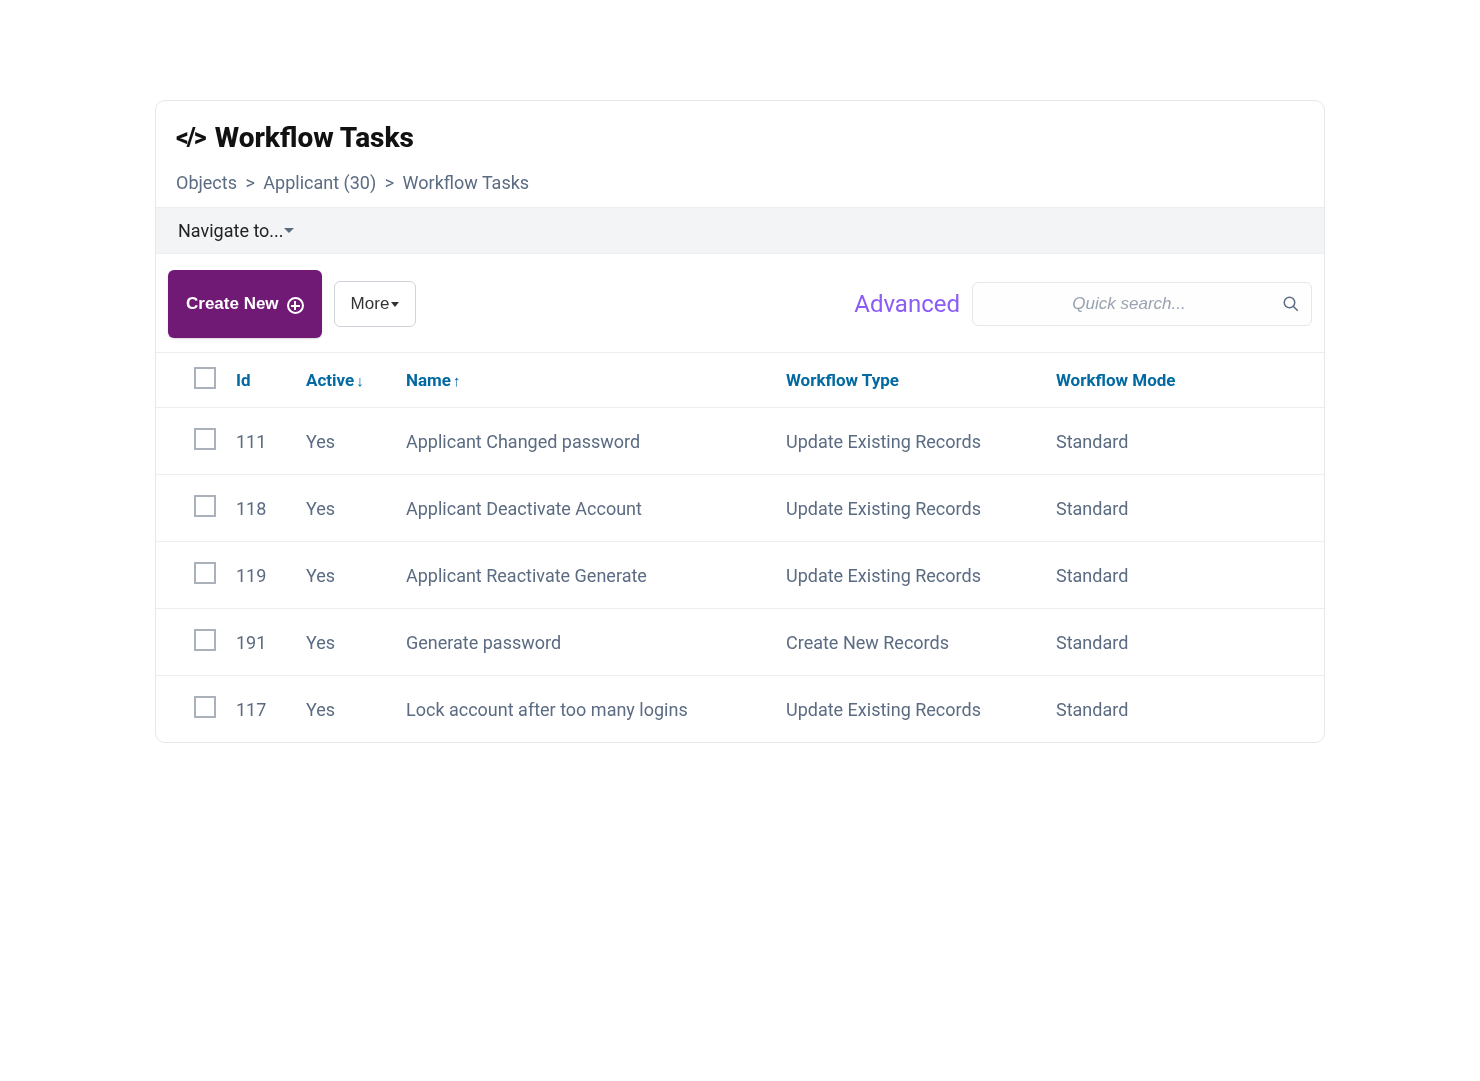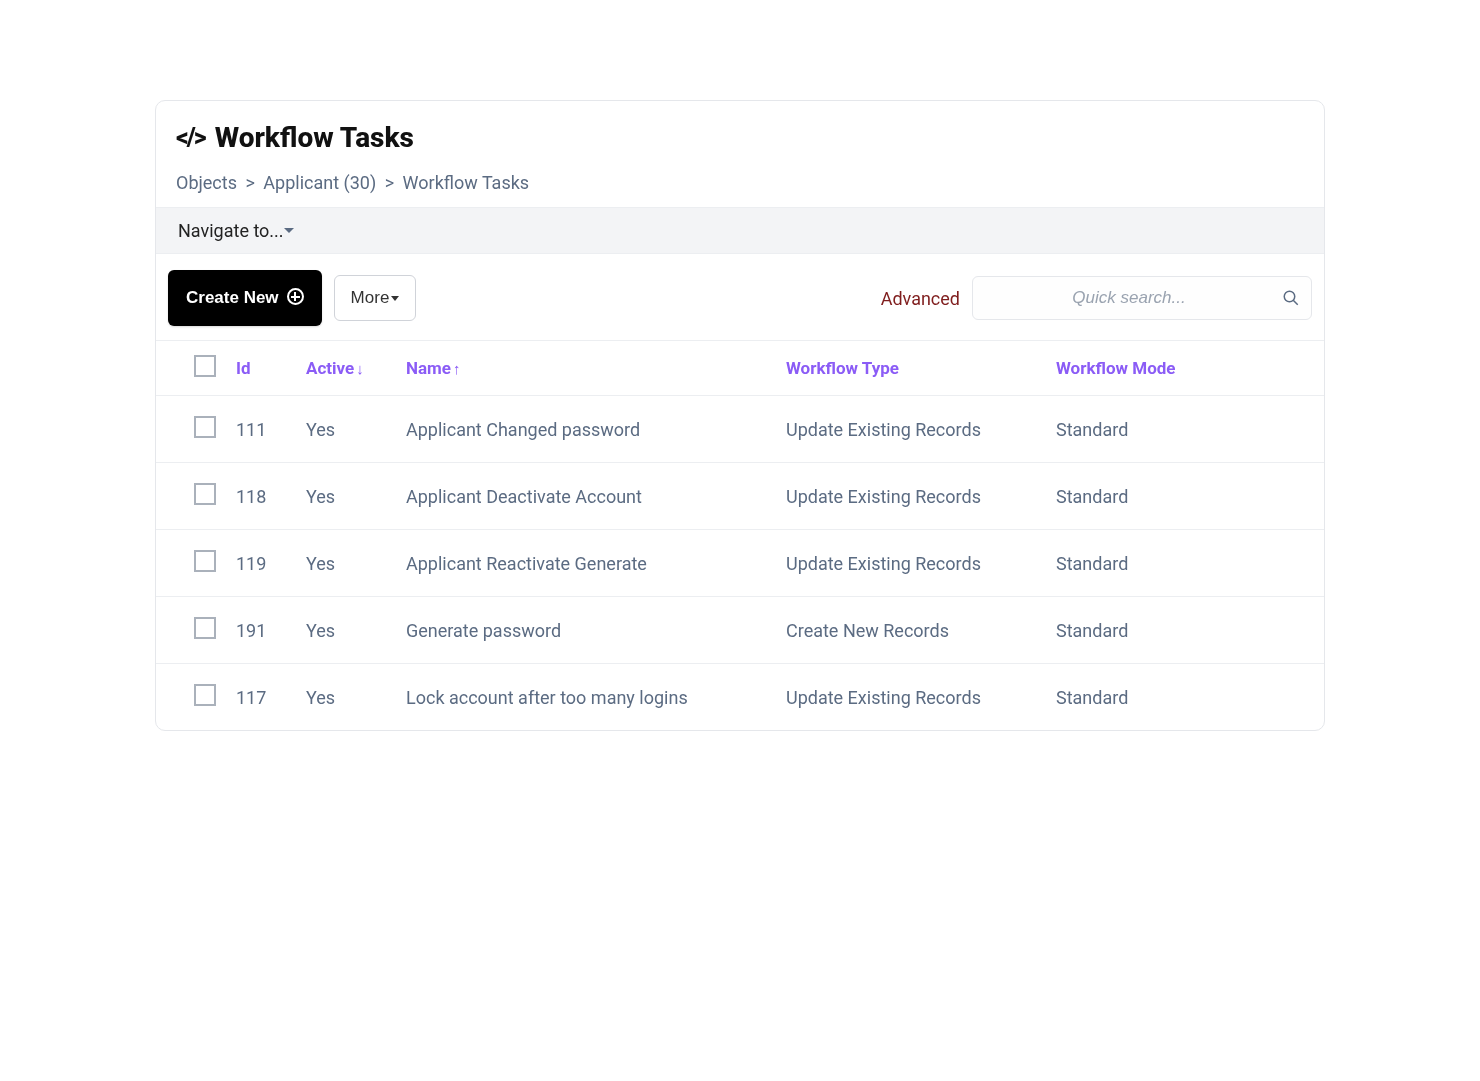--- a/index.html
+++ b/index.html
@@ -76,29 +76,29 @@
       border-top: 5px solid #5b6b82;
     }
     .toolbar {
       display: flex;
       align-items: center;
       padding: 16px 12px 14px 12px;
       gap: 12px;
       border-bottom: 1px solid #eceef1;
     }
     .btn-primary {
-      background: #000000;
+      background: #701a75;
       color: #fff;
       border: none;
       border-radius: 6px;
-      padding: 18px 18px;
+      padding: 24px 18px;
       font-size: 17px;
       font-weight: 600;
       display: flex;
-      align-items: flex-start;
+      align-items: flex-end;
       gap: 8px;
       cursor: pointer;
       box-shadow: 0 1px 2px rgba(0,0,0,0.15);
     }
     .plus-circle {
       width: 17px;
       height: 17px;
       border: 2px solid #fff;
       border-radius: 50%;
       position: relative;
@@ -138,22 +138,22 @@
       height: 0;
       border-left: 4px solid transparent;
       border-right: 4px solid transparent;
       border-top: 5px solid #333;
       margin-left: 2px;
     }
     .spacer {
       flex: 1;
     }
     .advanced-link {
-      color: #7f1d1d;
-      font-size: 18px;
+      color: #8b5cf6;
+      font-size: 24px;
       text-decoration: none;
       cursor: pointer;
     }
     .search-wrap {
       position: relative;
       width: 340px;
     }
     .search-input {
       width: 100%;
       border: 1px solid #e5e7eb;
@@ -184,21 +184,21 @@
       stroke-width: 2;
     }
     table {
       width: 100%;
       border-collapse: collapse;
     }
     thead th {
       text-align: left;
       font-size: 17px;
       font-weight: 700;
-      color: #8b5cf6;
+      color: #0369a1;
       padding: 14px 10px;
       border-bottom: 1px solid #eceef1;
     }
     thead th.col-check {
       width: 60px;
       padding-left: 38px;
     }
     tbody td {
       font-size: 18px;
       color: #5b6b82;

